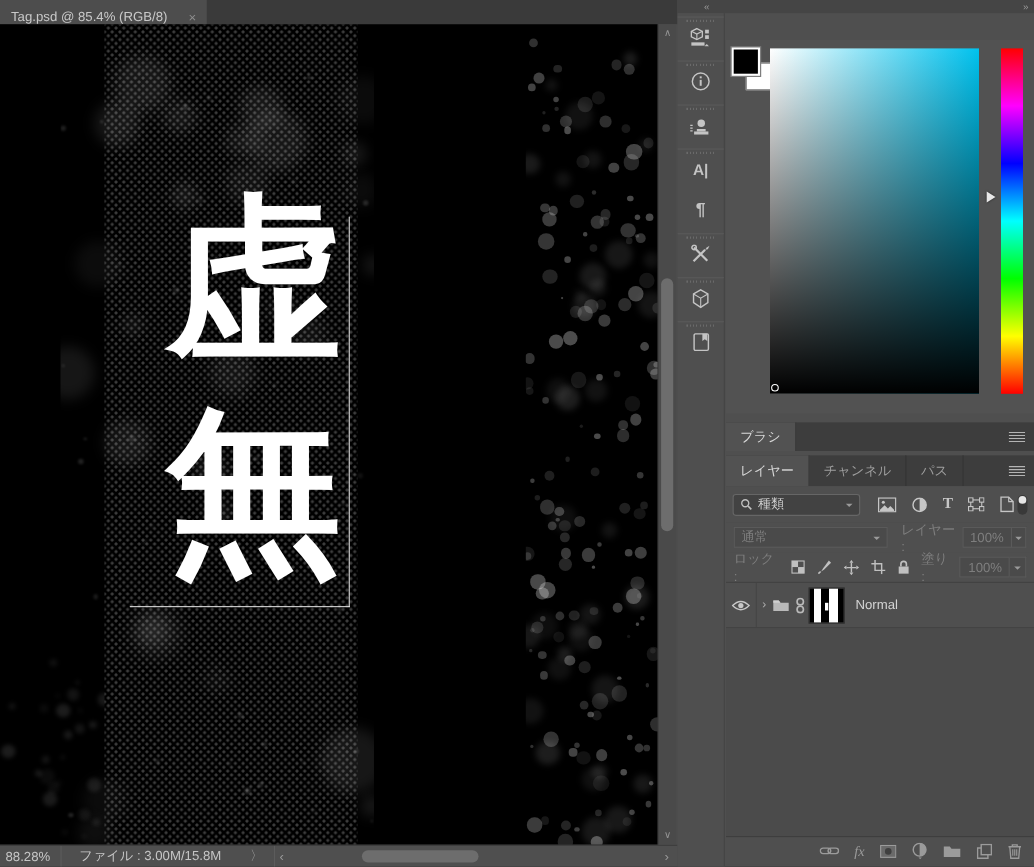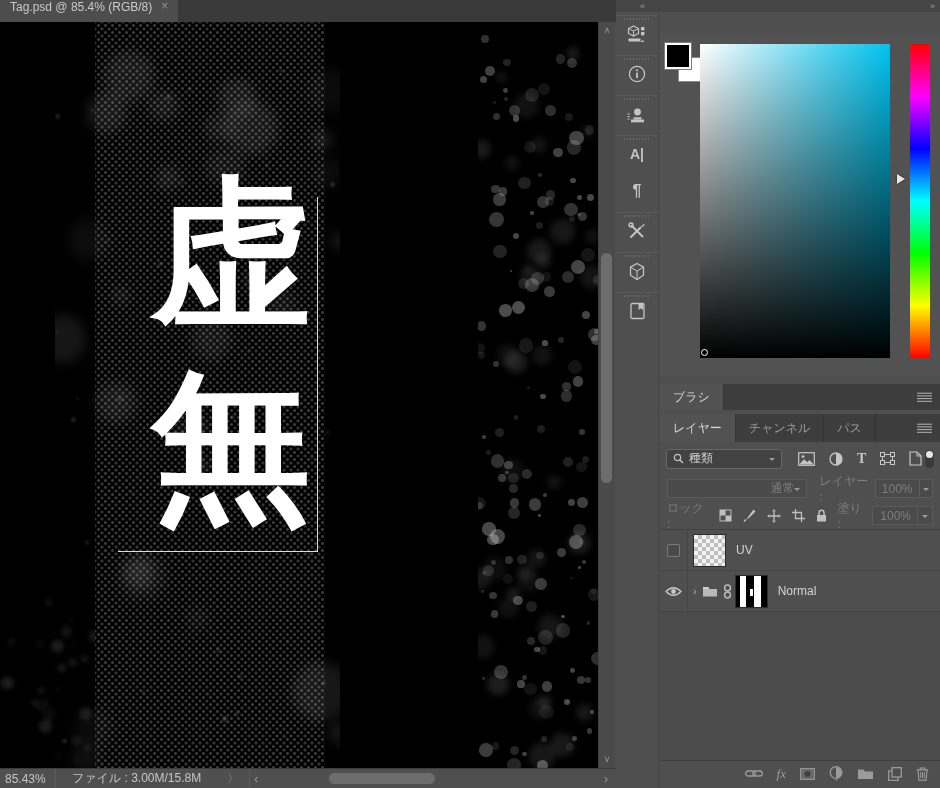--- a/index.html
+++ b/index.html
@@ -3,21 +3,21 @@
 <meta charset="utf-8">
 <style>
   html,body{margin:0;padding:0;background:#2b2b2b}
   *{box-sizing:border-box}
   .app{position:relative;width:940px;height:788px;background:#4f4f4f;overflow:hidden;
        font-family:"Liberation Sans",sans-serif;font-size:12px;color:#c8c8c8;user-select:none}
 
   
   .tabbar{position:absolute;left:0;top:0;width:616px;height:22px;background:#3a3a3a}
   .doc-tab{position:absolute;left:0;top:0;height:22px;padding:0 10px;background:#4d4d4d;
-           display:flex;align-items:flex-start;gap:9px;color:#c9c9c9}
+           display:flex;align-items:flex-end;gap:19px;color:#c9c9c9}
   .tab-close{color:#8f8f8f;font-size:12px;line-height:1}
 
   
   .canvas{position:absolute;left:0;top:22px;width:598px;height:746px;background:#000;overflow:hidden}
   .halftone{position:absolute;left:95px;top:0;width:230px;height:100%;
     background-image:radial-gradient(#3d3d3d 1.1px,transparent 1.7px),radial-gradient(#3d3d3d 1.1px,transparent 1.7px);
     background-size:7px 7px;background-position:0 0,3.5px 3.5px}
   .splat{position:absolute;overflow:hidden}
   .kanji{position:absolute;left:138px;top:150px;width:186px;display:flex;flex-direction:column;
          align-items:center;gap:34px;color:#fff;font-family:"DejaVu Serif",serif;
@@ -81,21 +81,21 @@
   .layers-content{position:absolute;left:0;right:0;top:430px;bottom:28px;background:#4b4b4b}
   .filter-row{height:33px;display:flex;align-items:center;padding:0 6px;background:#4f4f4f}
   .search-select{width:116px;height:20px;background:#424242;border:1px solid #666;border-radius:3px;
                  display:flex;align-items:center;padding:0 6px;gap:5px;color:#d2d2d2}
   .caret{width:0;height:0;border:3.5px solid transparent;border-top-color:#9a9a9a;margin-top:4px}
   .filter-icons{display:flex;gap:14px;margin-left:16px;align-items:center}
   .filter-toggle{margin-left:auto;width:9px;height:18px;background:#393939;border-radius:5px;position:relative}
   .filter-toggle::after{content:"";position:absolute;left:1px;top:1px;width:7px;height:7px;background:#e6e6e6;border-radius:50%}
   .blend-row{height:27px;display:flex;align-items:center;padding:0 7px;background:#4f4f4f;color:#7e7e7e}
   .dd{height:19px;background:#4a4a4a;border:1px solid #5a5a5a;display:flex;align-items:center;padding:0 6px}
-  .blend-dd{width:156px;justify-content:flex-end}
+  .blend-dd{width:156px;justify-content:space-between}
   .val{width:46px;justify-content:flex-end}
   .ddcaret{width:15px;height:19px;background:#4a4a4a;border:1px solid #5a5a5a;border-left:none;
            display:flex;align-items:center;justify-content:center}
   .lock-row{height:28px;display:flex;align-items:center;padding:0 7px;background:#4f4f4f;color:#7e7e7e;gap:10px;
             border-bottom:1px solid #424242}
   .lock-icons{display:flex;gap:11px;align-items:center}
   .fill-group{margin-left:auto;display:flex;align-items:center;gap:6px}
 
   .layer-row{height:41px;display:flex;align-items:center;background:#4f4f4f;border-bottom:1px solid #434343}
   .vis-col{width:28px;height:100%;border-right:1px solid #454545;display:flex;align-items:center;justify-content:center;flex:none}
@@ -440,21 +440,21 @@
     <div class="frame-h"></div>
   </div>
 
   <div class="vscroll">
     <div class="varrow up">∧</div>
     <div class="vthumb"></div>
     <div class="varrow down">∨</div>
   </div>
 
   <div class="statusbar">
-    <div class="sb-zoom">85.43%</div>
+    <div class="sb-zoom">88.28%</div>
     <div class="sb-file">ファイル : 3.00M/15.8M</div>
     <div class="sb-flyout">〉</div>
     <div class="hscroll">
       <div class="harrow l">‹</div>
       <div class="hthumb"></div>
       <div class="harrow r">›</div>
     </div>
   </div>
 
   <div class="rightside">
@@ -645,27 +645,20 @@
             <span>塗り :</span>
             <div style="display:flex">
               <div class="dd val">100%</div>
               <div class="ddcaret">
                   <span class="caret"></span>
                 </div>
             </div>
           </div>
         </div>
 
-        <div class="layer-row">
-          <div class="vis-col">
-              <div class="vis-box"></div>
-            </div>
-          <div class="thumb checker"></div>
-          <span class="layer-name">UV</span>
-        </div>
         <div class="layer-row">
           <div class="vis-col">
             <svg width="17" height="11" viewBox="0 0 17 11">
                 <path d="M1 5.5Q8.5 -2 16 5.5 8.5 13 1 5.5Z" fill="none" stroke="#c8c8c8" stroke-width="1.2"></path>
                 <circle cx="8.5" cy="5.5" r="2.4" fill="#c8c8c8"></circle>
               </svg>
           </div>
           <span class="disclosure">›</span>
           <span class="row-icon">
               <svg width="16" height="12" viewBox="0 0 16 12">

